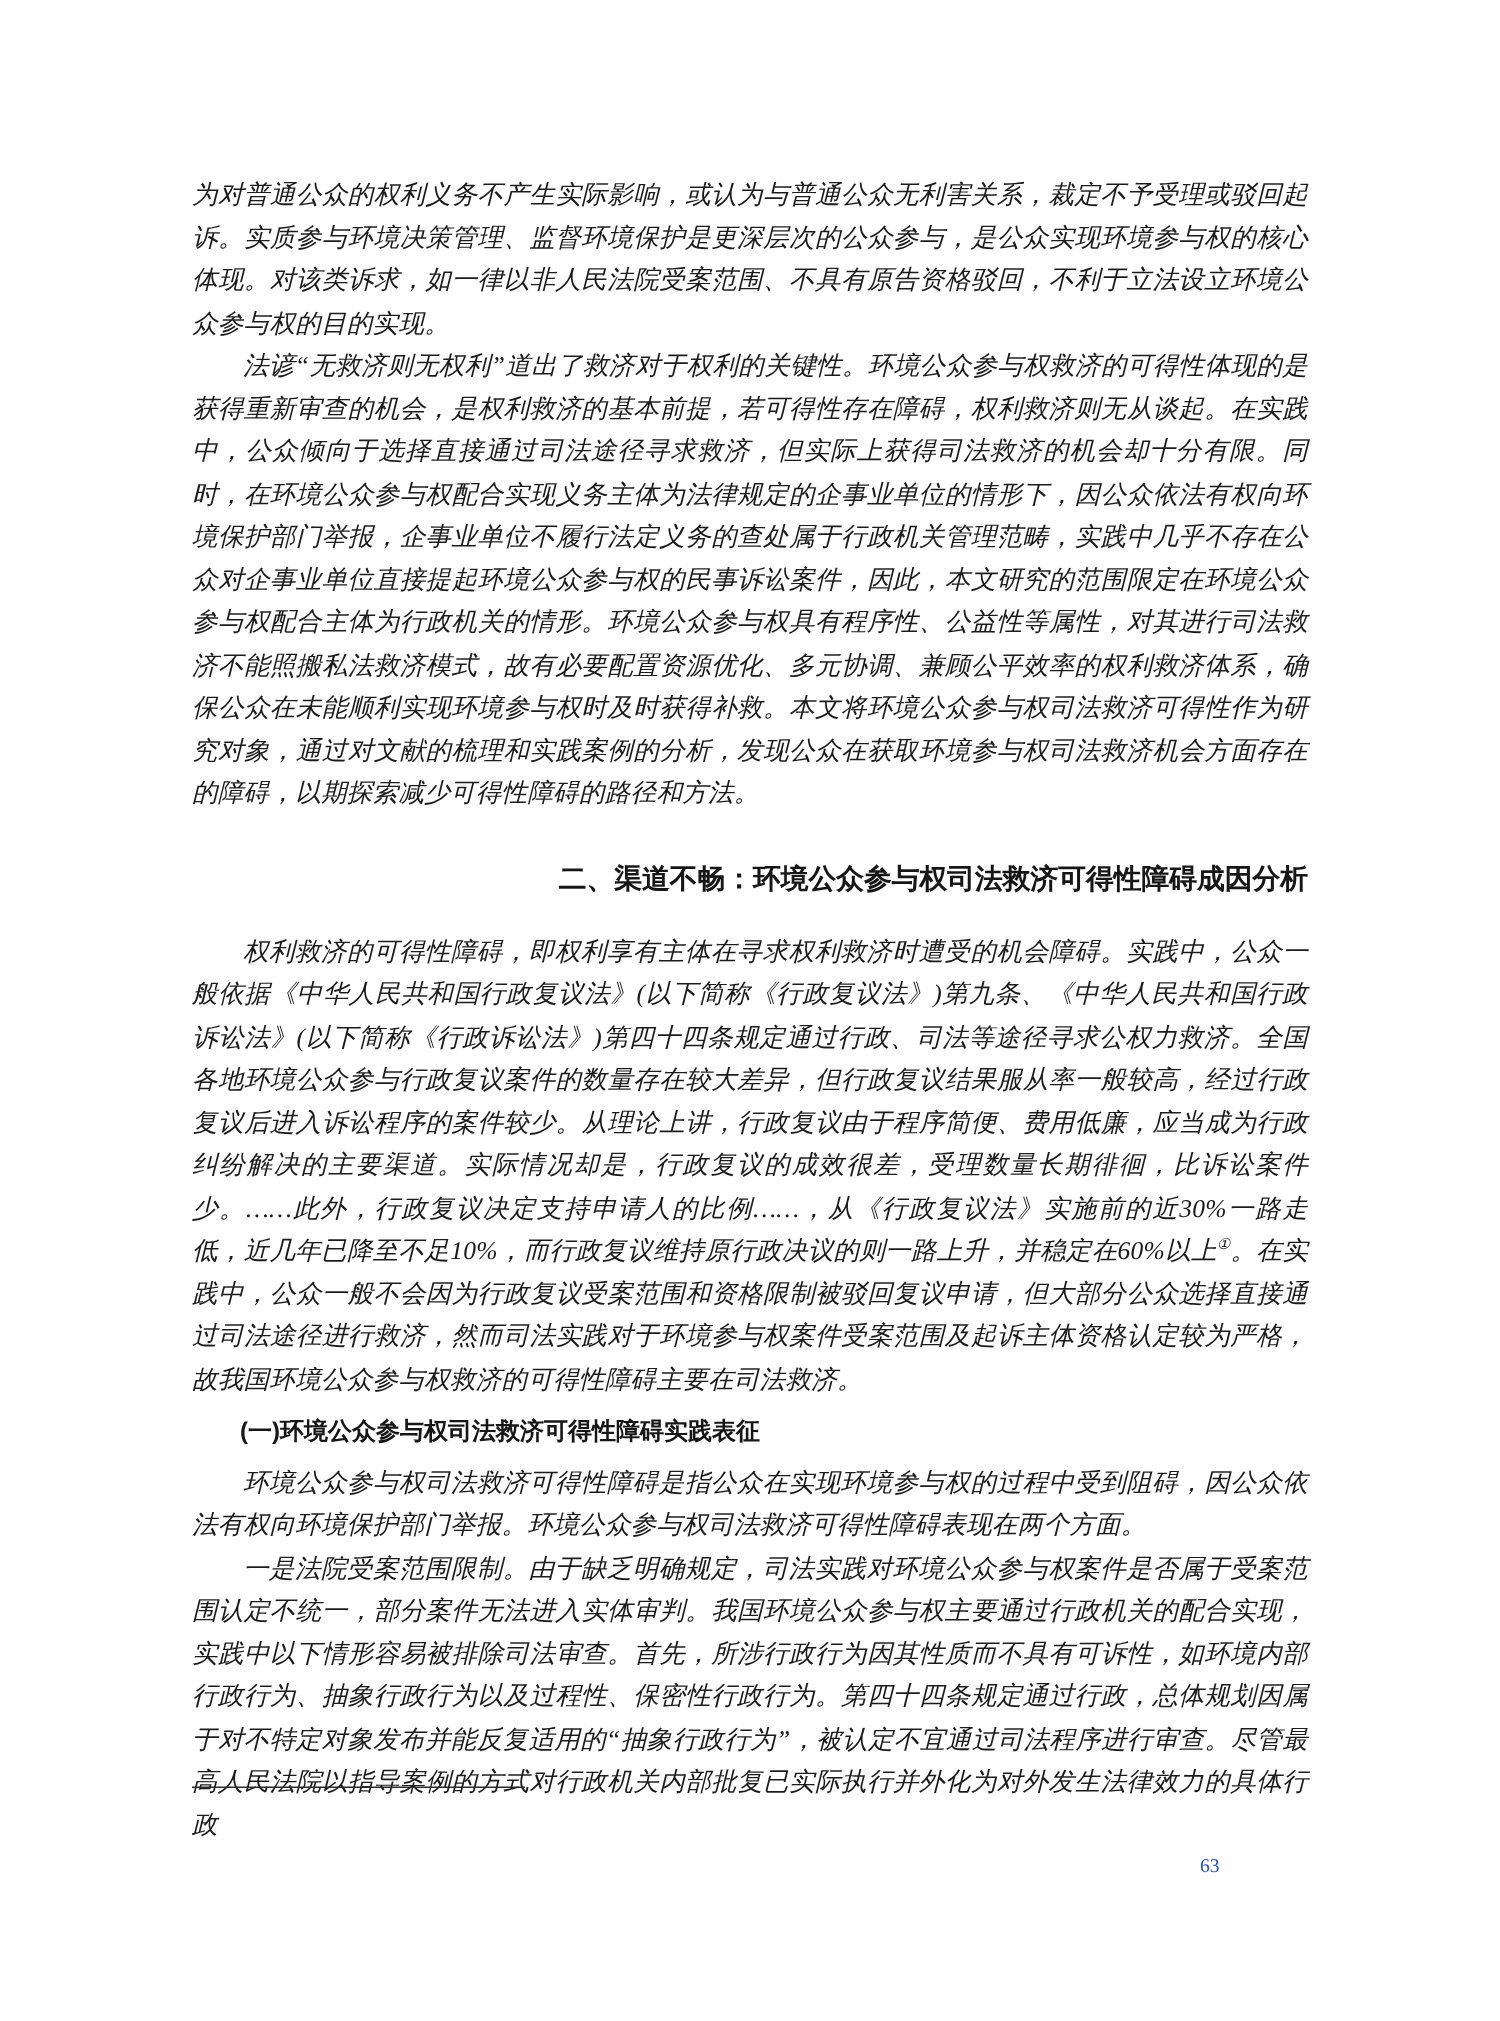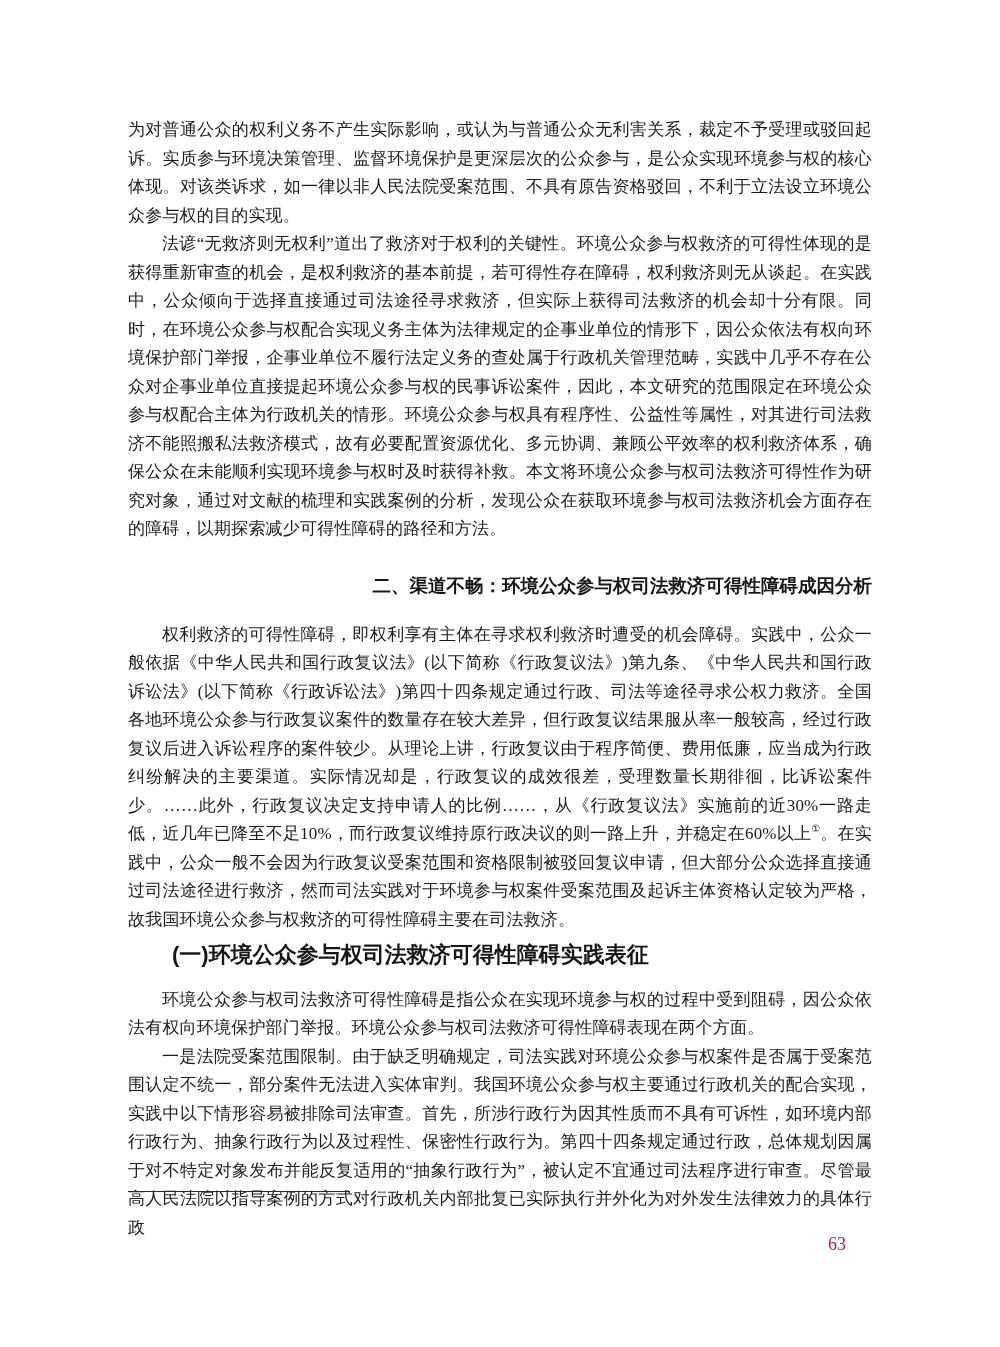--- a/index.html
+++ b/index.html
@@ -21,42 +21,43 @@
     top: 116px;
     width: 744px;
   }
   .para {
     margin: 0;
     font-size: 17px;
     line-height: 28.5px;
     text-align: justify;
     text-indent: 2em;
     letter-spacing: 0.2px;
+    font-style: italic;
   }
   .para.no-indent { text-indent: 0; }
   .fn-sup {
     font-size: 10px;
     vertical-align: super;
     line-height: 0;
   }
   .section-heading {
     margin: 27px 0 20px 0;
     font-family: "Liberation Sans", "DejaVu Sans", sans-serif;
     font-weight: bold;
     font-size: 18.5px;
     line-height: 30px;
     text-align: right;
     text-indent: 0;
     color: #161616;
   }
   .subsection-heading {
-    margin: 7px 0 16px 0;
+    margin: 7px 0 5px 0;
     font-family: "Liberation Sans", "DejaVu Sans", sans-serif;
     font-weight: bold;
-    font-size: 22px;
+    font-size: 16px;
     line-height: 28.5px;
     text-align: left;
     text-indent: 2em;
     color: #161616;
   }
   .footnote-area {
     position: absolute;
     left: 128px;
     top: 1191px;
     width: 744px;
@@ -70,25 +71,25 @@
   .footnote-text {
     margin: 0;
     font-size: 14px;
     line-height: 21px;
     text-indent: 2em;
     text-align: left;
     color: #1f1f1f;
   }
   .page-number {
     position: absolute;
-    left: 828px;
+    left: 800px;
     top: 1232px;
-    font-size: 18px;
+    font-size: 13px;
     line-height: 24px;
-    color: #be185d;
+    color: #1d4ed8;
   }
 </style>
 </head>
 <body>
 
 <div class="page">
 
   <div class="text-block">
 
     <p class="para no-indent">为对普通公众的权利义务不产生实际影响，或认为与普通公众无利害关系，裁定不予受理或驳回起诉。实质参与环境决策管理、监督环境保护是更深层次的公众参与，是公众实现环境参与权的核心体现。对该类诉求，如一律以非人民法院受案范围、不具有原告资格驳回，不利于立法设立环境公众参与权的目的实现。</p>

